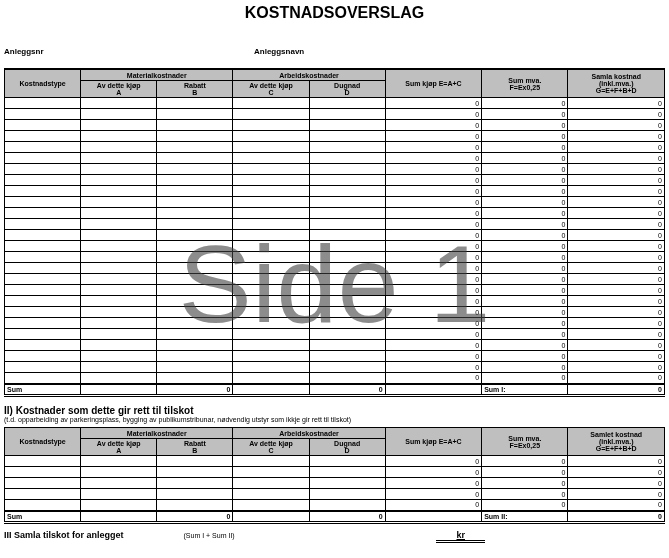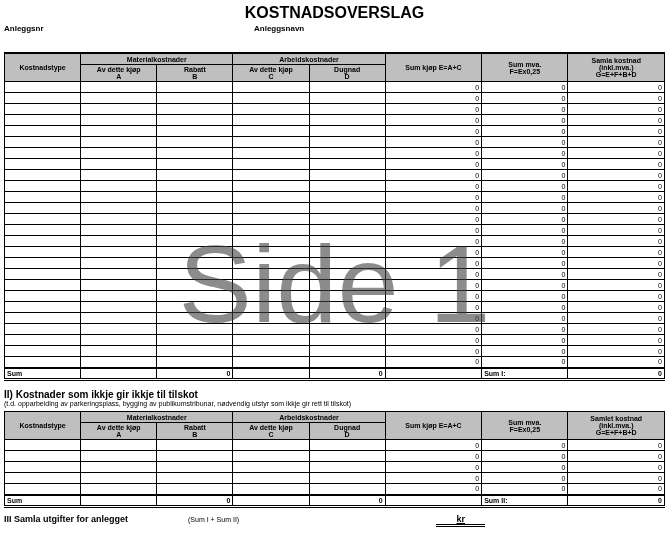--- a/index.html
+++ b/index.html
@@ -19,21 +19,22 @@
     text-align: center;
     font-weight: bold;
     font-size: 16px;
     padding-bottom: 2px;
   }
   .toprow {
     display: flex;
     font-size: 8px;
     font-weight: bold;
     border-bottom: 1px solid #000;
-    padding-bottom: 19px;
+    padding-bottom: 12px;
+    margin-top: 23px;
   }
   .toprow .lbl1 { width: 75px; }
   .toprow .val1 { width: 175px; }
   .toprow .lbl2 { width: 75px; }
   .section-heading {
     font-size: 10px;
     font-weight: bold;
     padding: 8px 0 6px 0;
   }
   table {
@@ -422,21 +423,21 @@
         <td class="num">0</td>
         <td></td>
         <td class="num">0</td>
         <td></td>
         <td class="lbl">Sum I:</td>
         <td class="num">0</td>
       </tr>
     </tbody>
   </table>
 
-  <div class="section-heading" style="padding-bottom:0">II) Kostnader som ikkje gir ikkje til tilskot</div>
+  <div class="section-heading" style="padding-bottom:0">II) Kostnader som dette gir rett til tilskot</div>
   <div class="note">(t.d. opparbeiding av parkeringsplass, bygging av publikumstribunar, nødvendig utstyr som ikkje gir rett til tilskot)</div>
 
   <table>
     <colgroup>
       <col class="c-type">
         <col class="c-a">
         <col class="c-b">
         <col class="c-c">
         <col class="c-d">
         <col class="c-e">
@@ -526,18 +527,18 @@
         <td></td>
         <td class="num">0</td>
         <td></td>
         <td class="lbl">Sum II:</td>
         <td class="num">0</td>
       </tr>
     </tbody>
   </table>
 
   <div class="footer-line">
-    <span>III Samla utgifter for anlegget</span>
+    <span>III Samla tilskot for anlegget</span>
     <span class="sub">(Sum I + Sum II)</span>
     <span class="kr">kr</span>
   </div>
 
 </div>
 
 </body></html>

